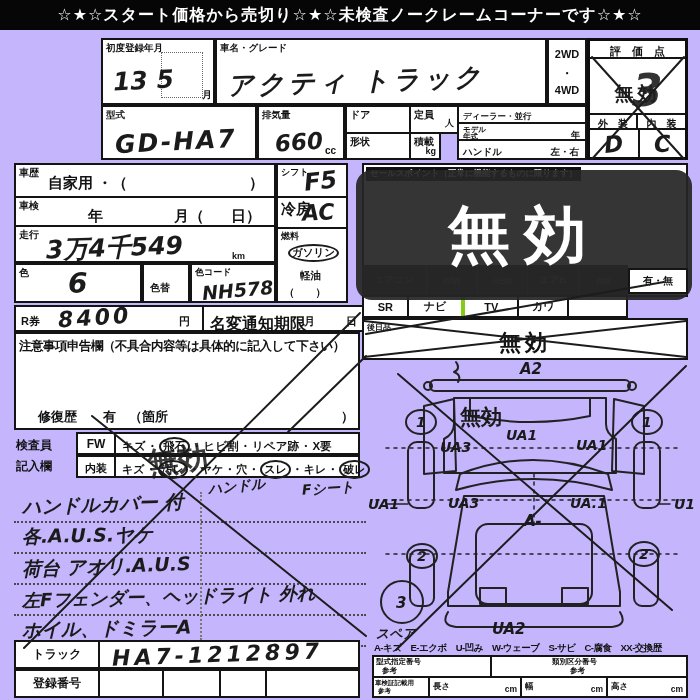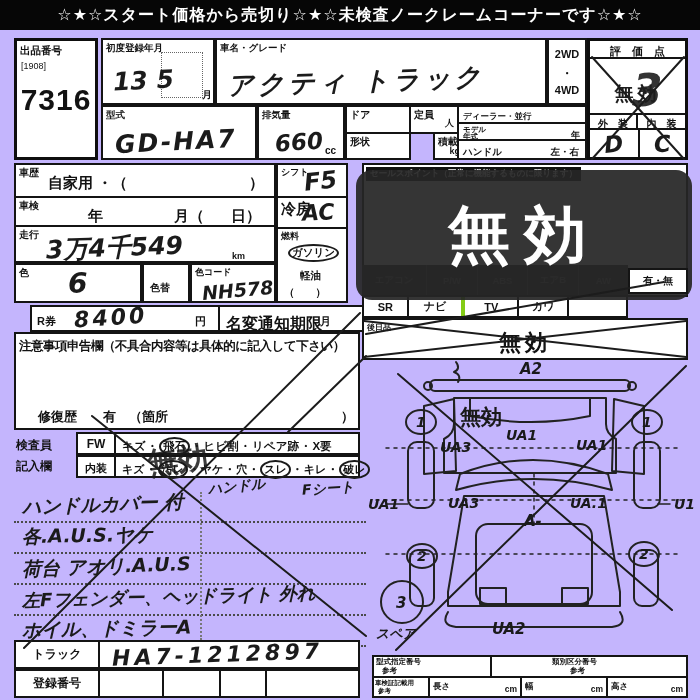--- a/index.html
+++ b/index.html
@@ -18,25 +18,20 @@
   svg text.hw{font-style:italic;font-weight:bold;}
 </style>
 </head>
 <body>
 
 <div id="sheet">
 
   <div class="abs" style="left:0;top:0;width:700px;height:30px;background:#060606;color:#fff;
               font-weight:bold;font-size:16px;letter-spacing:1px;display:flex;align-items:center;justify-content:center;">☆★☆スタート価格から売切り☆★☆未検査ノークレームコーナーです☆★☆</div>
 
-  <div class="b3" style="left:14px;top:38px;width:84px;height:122px;">
-    <div class="lb" style="left:3px;top:4px;font-size:10.5px;">出品番号</div>
-    <div class="abs" style="left:4px;top:20px;font-size:9px;">[1908]</div>
-    <div class="abs" style="left:0;top:42px;width:100%;text-align:center;font-size:30px;font-weight:bold;letter-spacing:1px;">7316</div>
-  </div>
 
   <div class="b" style="left:101px;top:38px;width:114px;height:67px;">
     <div class="lb" style="left:3px;top:3px;font-size:9.5px;">初度登録年月</div>
     <div class="abs dotline" style="left:58px;top:12px;width:42px;height:46px;border:1px dotted #666;"></div>
     <div class="abs hw" style="left:10px;top:26px;font-size:25px;transform:rotate(-3deg);">13  5</div>
     <div class="abs" style="left:99px;top:48px;font-size:10px;font-weight:bold;">月</div>
   </div>
 
   <div class="b" style="left:215px;top:38px;width:332px;height:67px;">
     <div class="lb" style="left:3px;top:3px;font-size:9.5px;">車名・グレード</div>
@@ -63,21 +58,21 @@
   <div class="b" style="left:345px;top:105px;width:66px;height:29px;">
     <div class="lb" style="left:3px;top:3px;">ドア</div>
   </div>
   <div class="b" style="left:345px;top:132px;width:66px;height:28px;">
     <div class="lb" style="left:3px;top:3px;">形状</div>
   </div>
   <div class="b" style="left:409px;top:105px;width:50px;height:29px;">
     <div class="lb" style="left:3px;top:3px;">定員</div>
     <div class="abs" style="right:3px;bottom:2px;font-size:9px;font-weight:bold;">人</div>
   </div>
-  <div class="b" style="left:433px;top:132px;width:32px;height:28px;">
+  <div class="b" style="left:409px;top:132px;width:32px;height:28px;">
     <div class="lb" style="left:3px;top:3px;">積載</div>
     <div class="abs" style="right:3px;bottom:2px;font-size:9px;font-weight:bold;">kg</div>
   </div>
 
   <div class="b" style="left:457px;top:105px;width:130px;height:19px;">
     <div class="abs" style="left:4px;top:4px;font-size:8.5px;font-weight:bold;">ディーラー・並行</div>
   </div>
   <div class="b" style="left:457px;top:122px;width:130px;height:19px;">
     <div class="abs tiny" style="left:4px;top:2px;">モデル</div>
     <div class="abs tiny" style="left:4px;top:9px;">年式</div>
@@ -139,21 +134,21 @@
   </div>
   <div class="b" style="left:276px;top:227px;width:72px;height:76px;">
     <div class="lb" style="left:3px;top:3px;font-size:9px;">燃料</div>
     <div class="abs" style="left:10px;top:15px;font-size:10.5px;font-weight:bold;">
       <span class="circ">ガソリン</span>
     </div>
     <div class="abs" style="left:22px;top:40px;font-size:10.5px;font-weight:bold;">軽油</div>
     <div class="abs" style="left:6px;top:57px;font-size:10.5px;font-weight:bold;">（　　）</div>
   </div>
 
-  <div class="b" style="left:30px;top:305px;width:370px;height:27px;">
+  <div class="b" style="left:14px;top:305px;width:370px;height:27px;">
     <div class="abs" style="left:5px;top:7px;font-size:11px;font-weight:bold;">R券</div>
     <div class="abs hw" style="left:42px;top:-2px;font-size:22px;letter-spacing:3px;transform:rotate(-4deg);">8400</div>
     <div class="abs" style="left:163px;top:7px;font-size:11px;font-weight:bold;">円</div>
     <div class="abs" style="left:186px;top:0;width:2px;height:100%;background:#141414;"></div>
     <div class="abs" style="left:194px;top:7px;font-size:16px;font-weight:bold;">名変通知期限</div>
     <div class="abs" style="left:288px;top:7px;font-size:11px;font-weight:bold;">月</div>
     <div class="abs" style="left:330px;top:7px;font-size:11px;font-weight:bold;">日</div>
   </div>
 
   <div class="b" style="left:362px;top:163px;width:326px;height:134px;">
@@ -226,20 +221,21 @@
     <div class="abs cellR" style="left:0;top:0;width:84px;height:100%;font-size:12px;font-weight:bold;display:flex;align-items:center;justify-content:center;">トラック</div>
     <div class="abs hw" style="left:96px;top:0px;font-size:22px;letter-spacing:4px;transform:rotate(-2deg);">HA7-1212897</div>
   </div>
   <div class="b" style="left:14px;top:669px;width:346px;height:29px;">
     <div class="abs cellR" style="left:0;top:0;width:84px;height:100%;font-size:12px;font-weight:bold;display:flex;align-items:center;justify-content:center;">登録番号</div>
     <div class="abs" style="left:146px;top:0;width:2px;height:100%;background:#141414;"></div>
     <div class="abs" style="left:203px;top:0;width:2px;height:100%;background:#141414;"></div>
     <div class="abs" style="left:249px;top:0;width:2px;height:100%;background:#141414;"></div>
   </div>
 
+  <div class="abs" style="left:374px;top:642px;font-size:9.5px;font-weight:bold;letter-spacing:-0.5px;white-space:nowrap;">A-キズ　E-エクボ　U-凹み　W-ウェーブ　S-サビ　C-腐食　XX-交換歴</div>
   <div class="b" style="left:372px;top:655px;width:316px;height:43px;">
     <div class="abs" style="left:0;top:0;width:118px;height:21px;border-right:2px solid #141414;border-bottom:2px solid #141414;">
       <div class="tiny abs" style="left:2px;top:1px;">型式指定番号</div>
       <div class="tiny abs" style="left:8px;top:10px;">参考</div>
     </div>
     <div class="abs" style="left:118px;top:0;width:194px;height:21px;border-bottom:2px solid #141414;">
       <div class="tiny abs" style="left:60px;top:1px;">類別区分番号</div>
       <div class="tiny abs" style="left:78px;top:10px;">参考</div>
     </div>
     <div class="abs" style="left:0;top:21px;width:56px;height:18px;border-right:2px solid #141414;">

